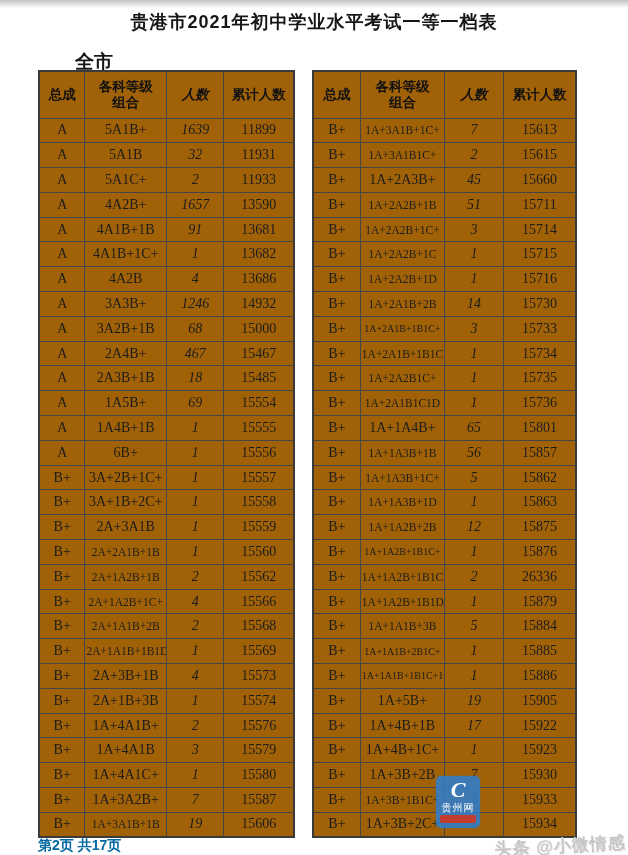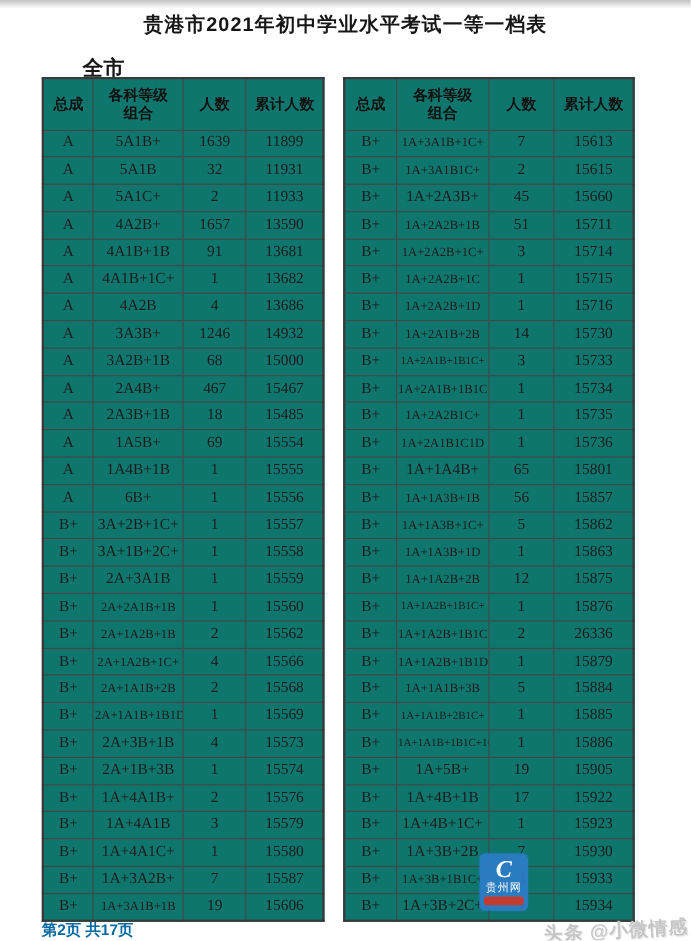--- a/index.html
+++ b/index.html
@@ -28,21 +28,21 @@
     font-family:"Liberation Sans", sans-serif;
     font-weight:bold;font-size:19px;color:#161616;
   }
   .tables{
     position:absolute;top:70px;left:38px;
     display:flex;gap:17px;align-items:flex-start;
   }
   table.grade-table{
     border-collapse:collapse;
     table-layout:fixed;
-    background:#0f766e;
+    background:#a16207;
   }
   table.t0{width:257px;}
   table.t1{width:265px;}
   .grade-table th,.grade-table td{
     border:1px solid #454545;
     text-align:center;vertical-align:middle;
     padding:0 1px;
     overflow:hidden;white-space:nowrap;
     box-sizing:border-box;
   }
@@ -50,21 +50,21 @@
   .grade-table thead th{
     height:47px;
     font-family:"Liberation Sans", sans-serif;
     font-weight:bold;font-size:13.5px;color:#111;
     white-space:normal;
   }
   .combo-head{display:inline-block;width:58px;line-height:1.2;}
   .grade-table tbody td{height:24.8px;font-size:14px;}
   .grade-table .c0{width:18%;}
   .grade-table .c1{width:32%;}
-  .grade-table .c2{width:22.5%;}
+  .grade-table .c2{width:22.5%;font-style:italic;}
   .grade-table .c3{width:27.5%;margin-left:25px;}
   td.c1{font-size:13.5px;}
   td.c1.long{font-size:11.5px;}
   td.c1.xlong{font-size:10px;}
   .footer{
     position:absolute;top:837px;left:38px;right:38px;height:30px;
     font-family:"Liberation Sans", sans-serif;
     font-weight:bold;font-size:14px;color:#0369a1;
   }
   .footer .page-info{position:absolute;left:0;top:0;}

